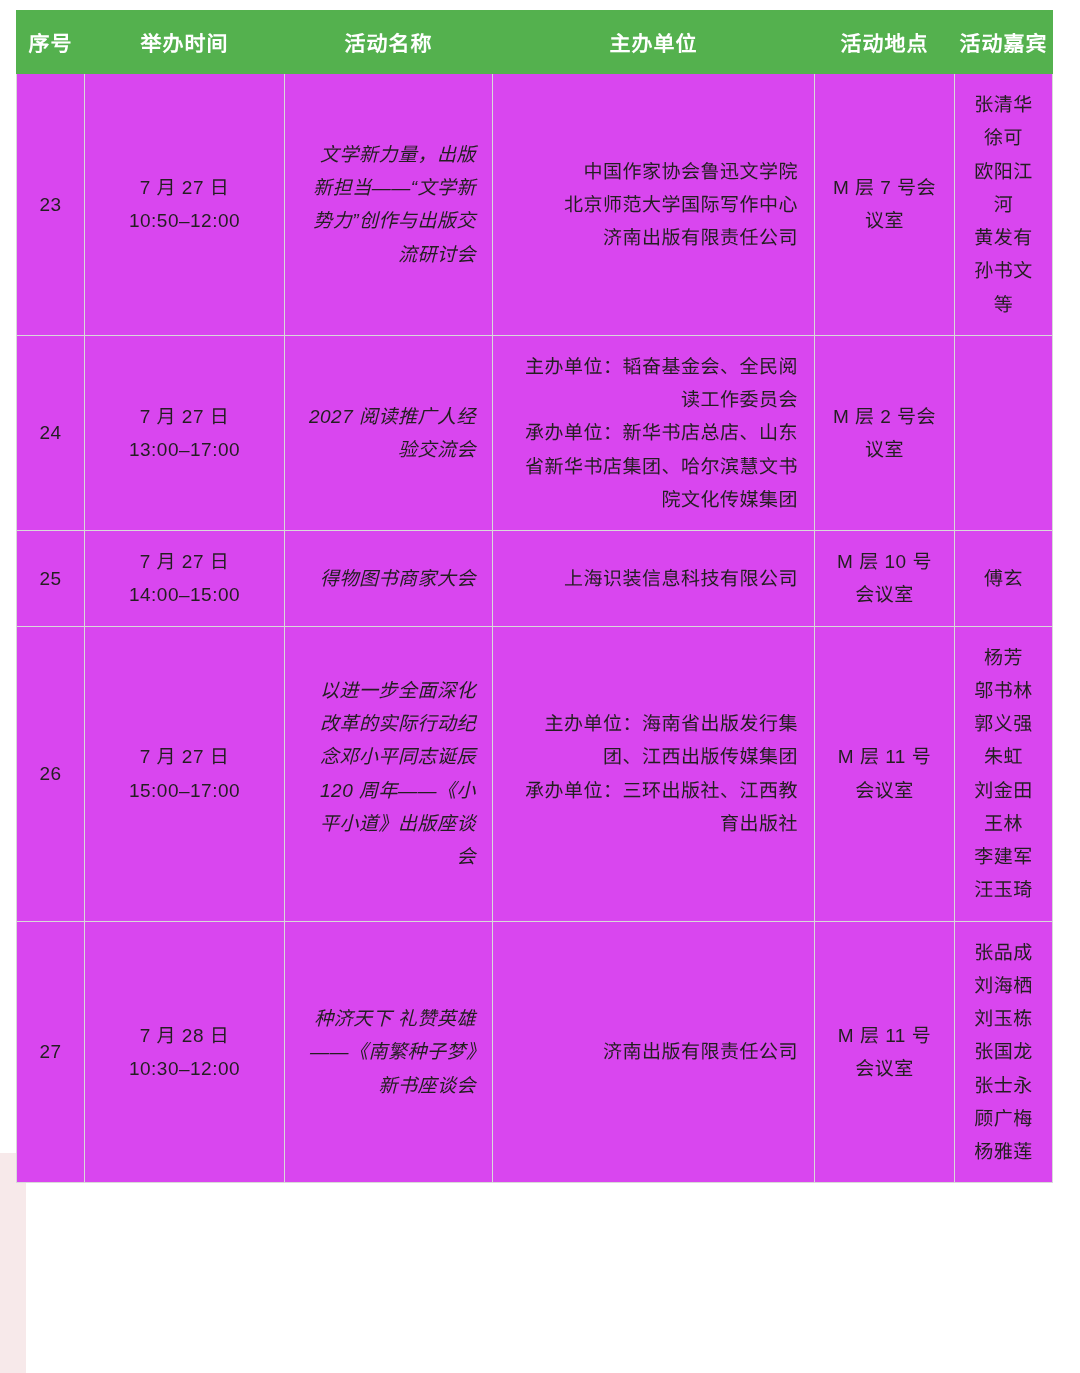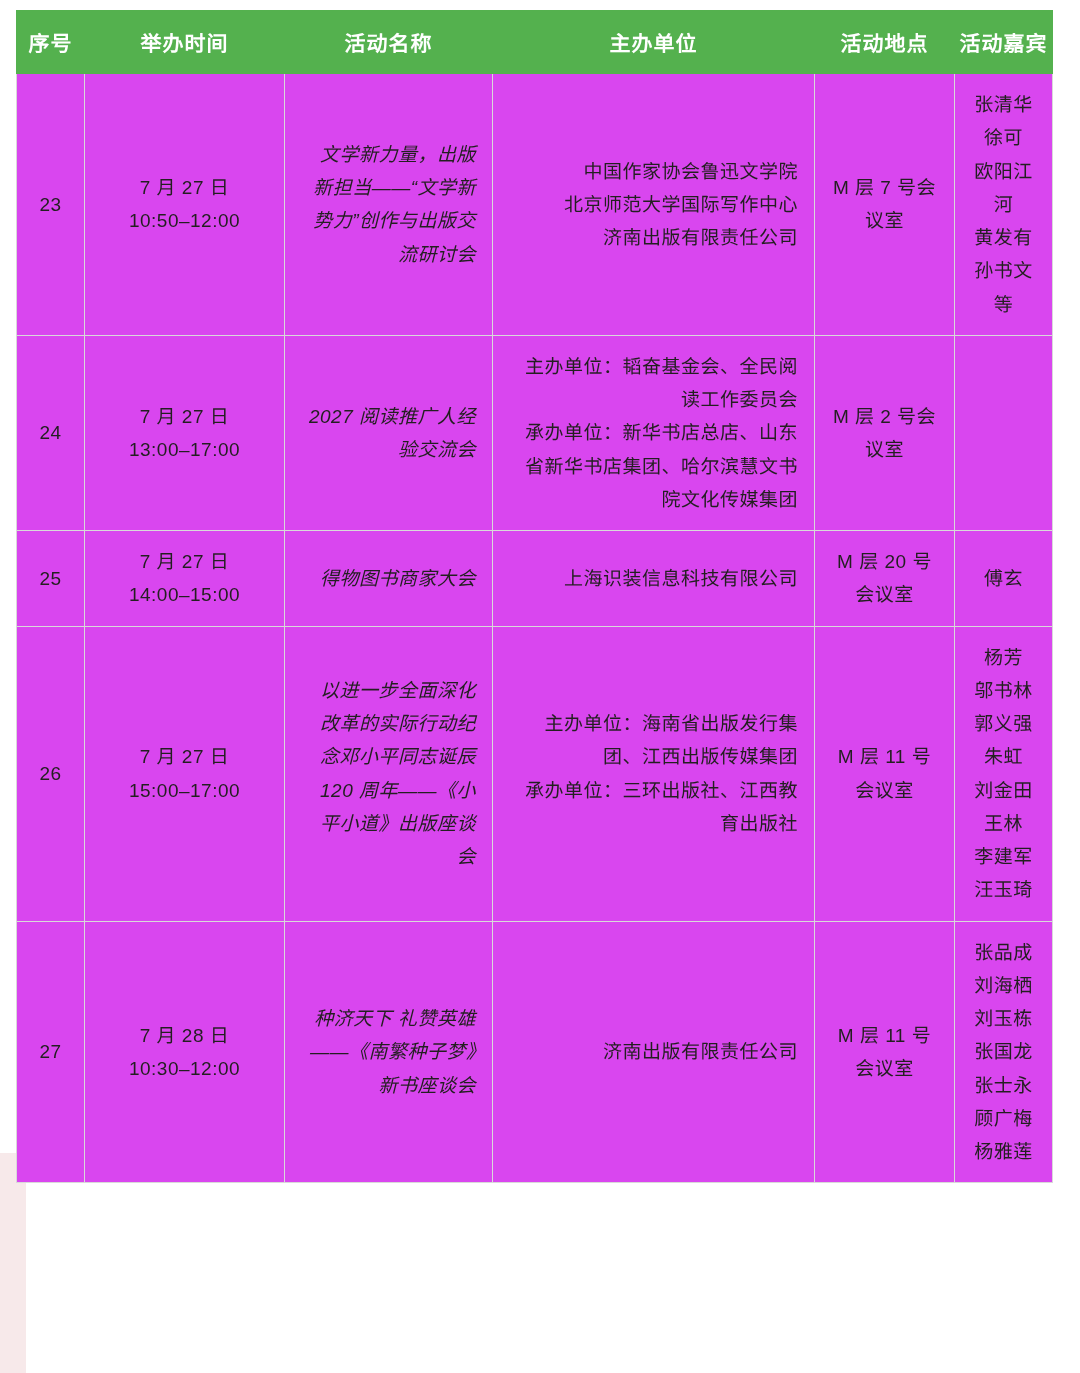--- a/index.html
+++ b/index.html
@@ -144,21 +144,21 @@
 承办单位：新华书店总店、山东省新华书店集团、哈尔滨慧文书院文化传媒集团</td>
         <td class="c-place">M 层 2 号会议室</td>
         <td class="c-guest"></td>
       </tr>
       <tr>
         <td class="c-index">25</td>
         <td class="c-time">7 月 27 日
 14:00–15:00</td>
         <td class="c-name">得物图书商家大会</td>
         <td class="c-org">上海识装信息科技有限公司</td>
-        <td class="c-place">M 层 20 号会议室</td>
+        <td class="c-place">M 层 10 号会议室</td>
         <td class="c-guest">傅玄</td>
       </tr>
       <tr>
         <td class="c-index">26</td>
         <td class="c-time">7 月 27 日
 15:00–17:00</td>
         <td class="c-name">以进一步全面深化改革的实际行动纪念邓小平同志诞辰 120 周年——《小平小道》出版座谈会</td>
         <td class="c-org">主办单位：海南省出版发行集团、江西出版传媒集团
 承办单位：三环出版社、江西教育出版社</td>
         <td class="c-place">M 层 11 号会议室</td>

